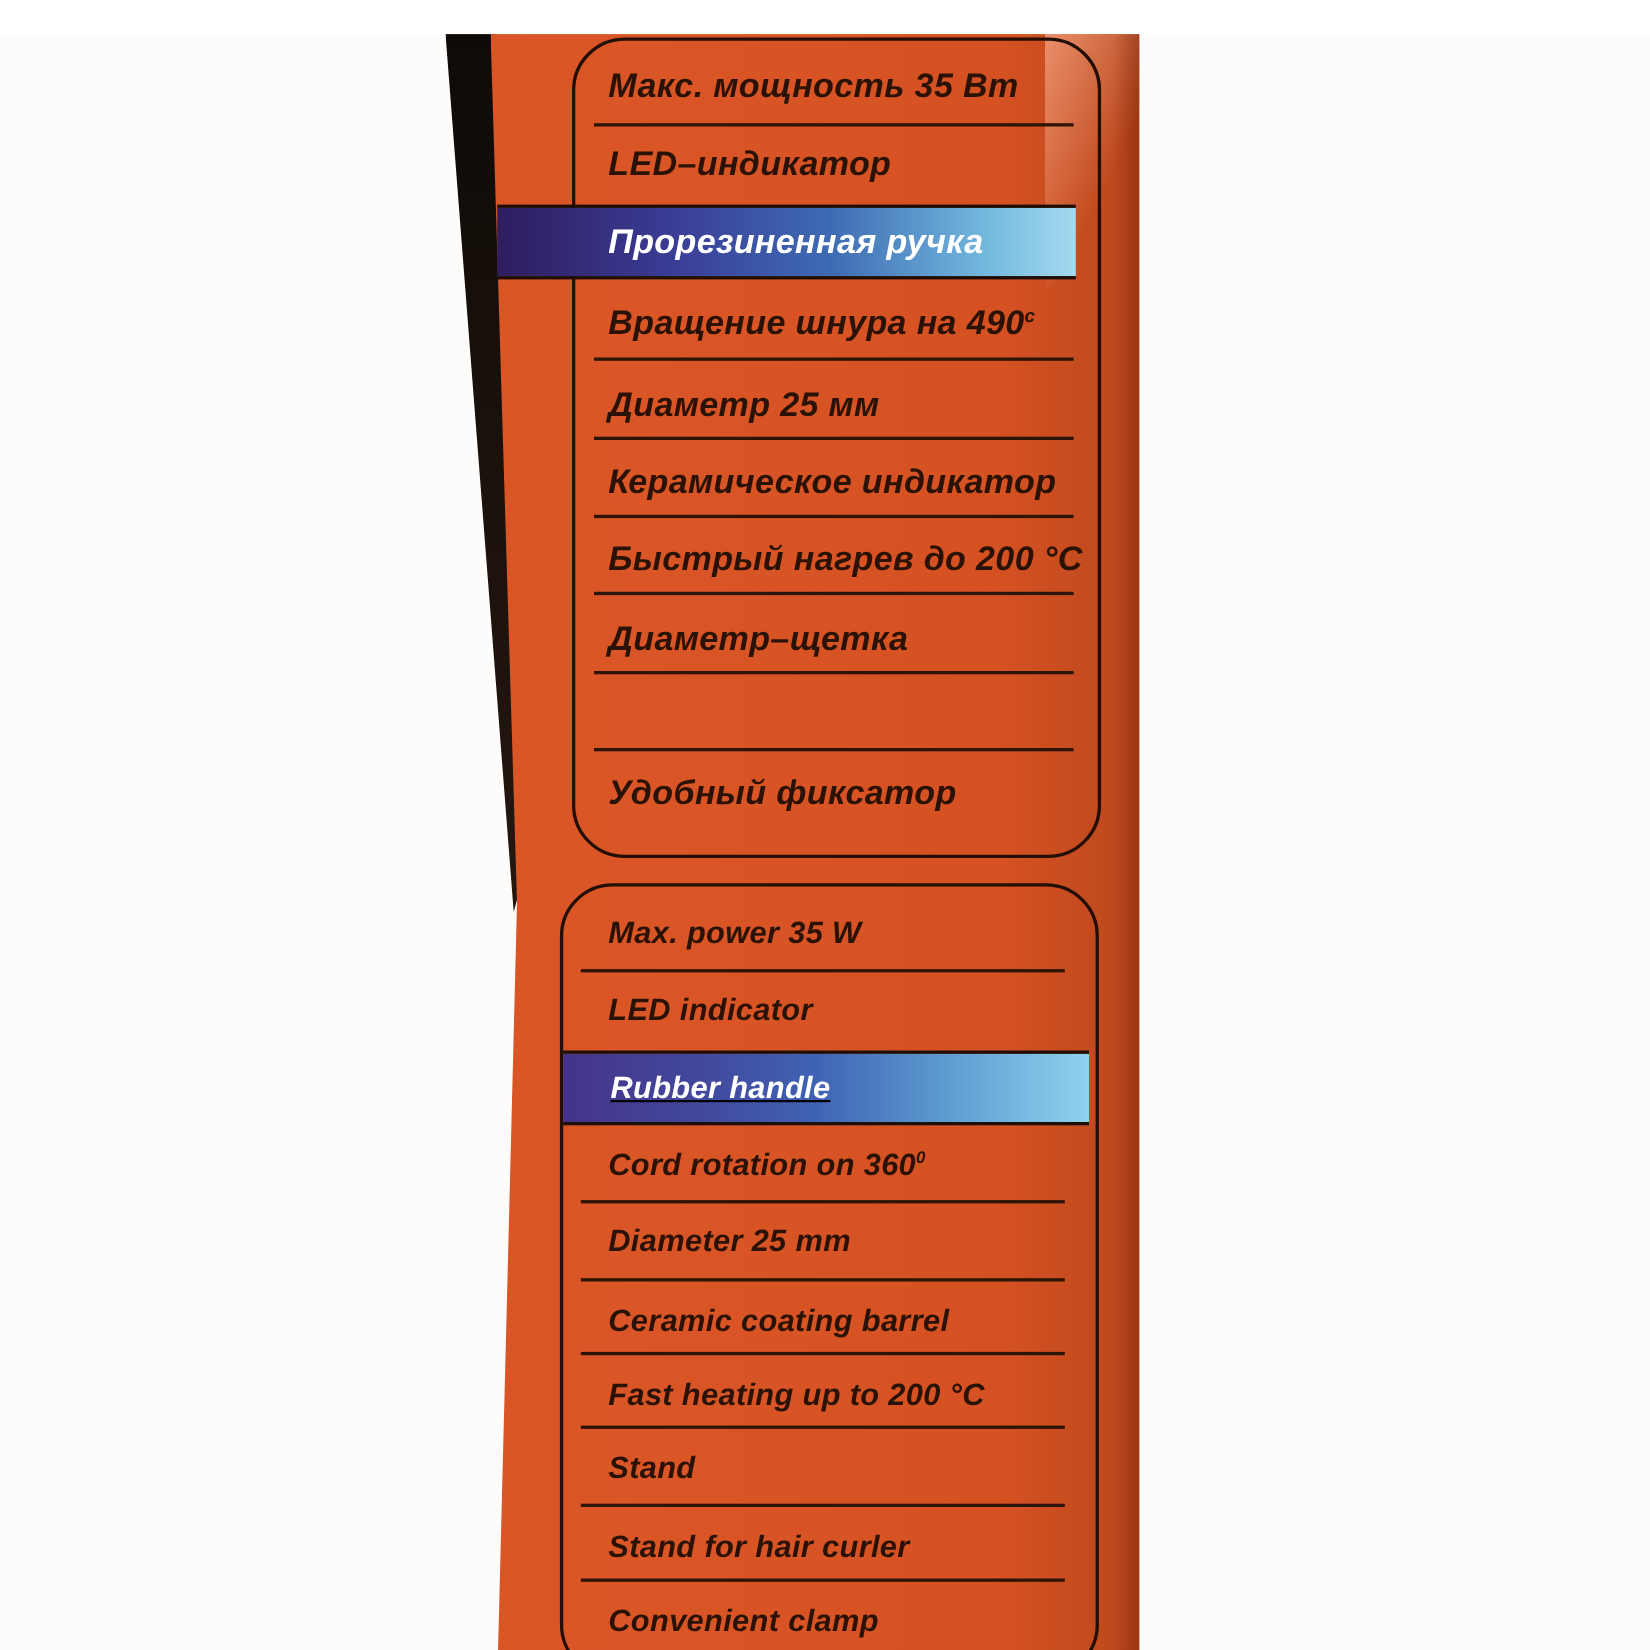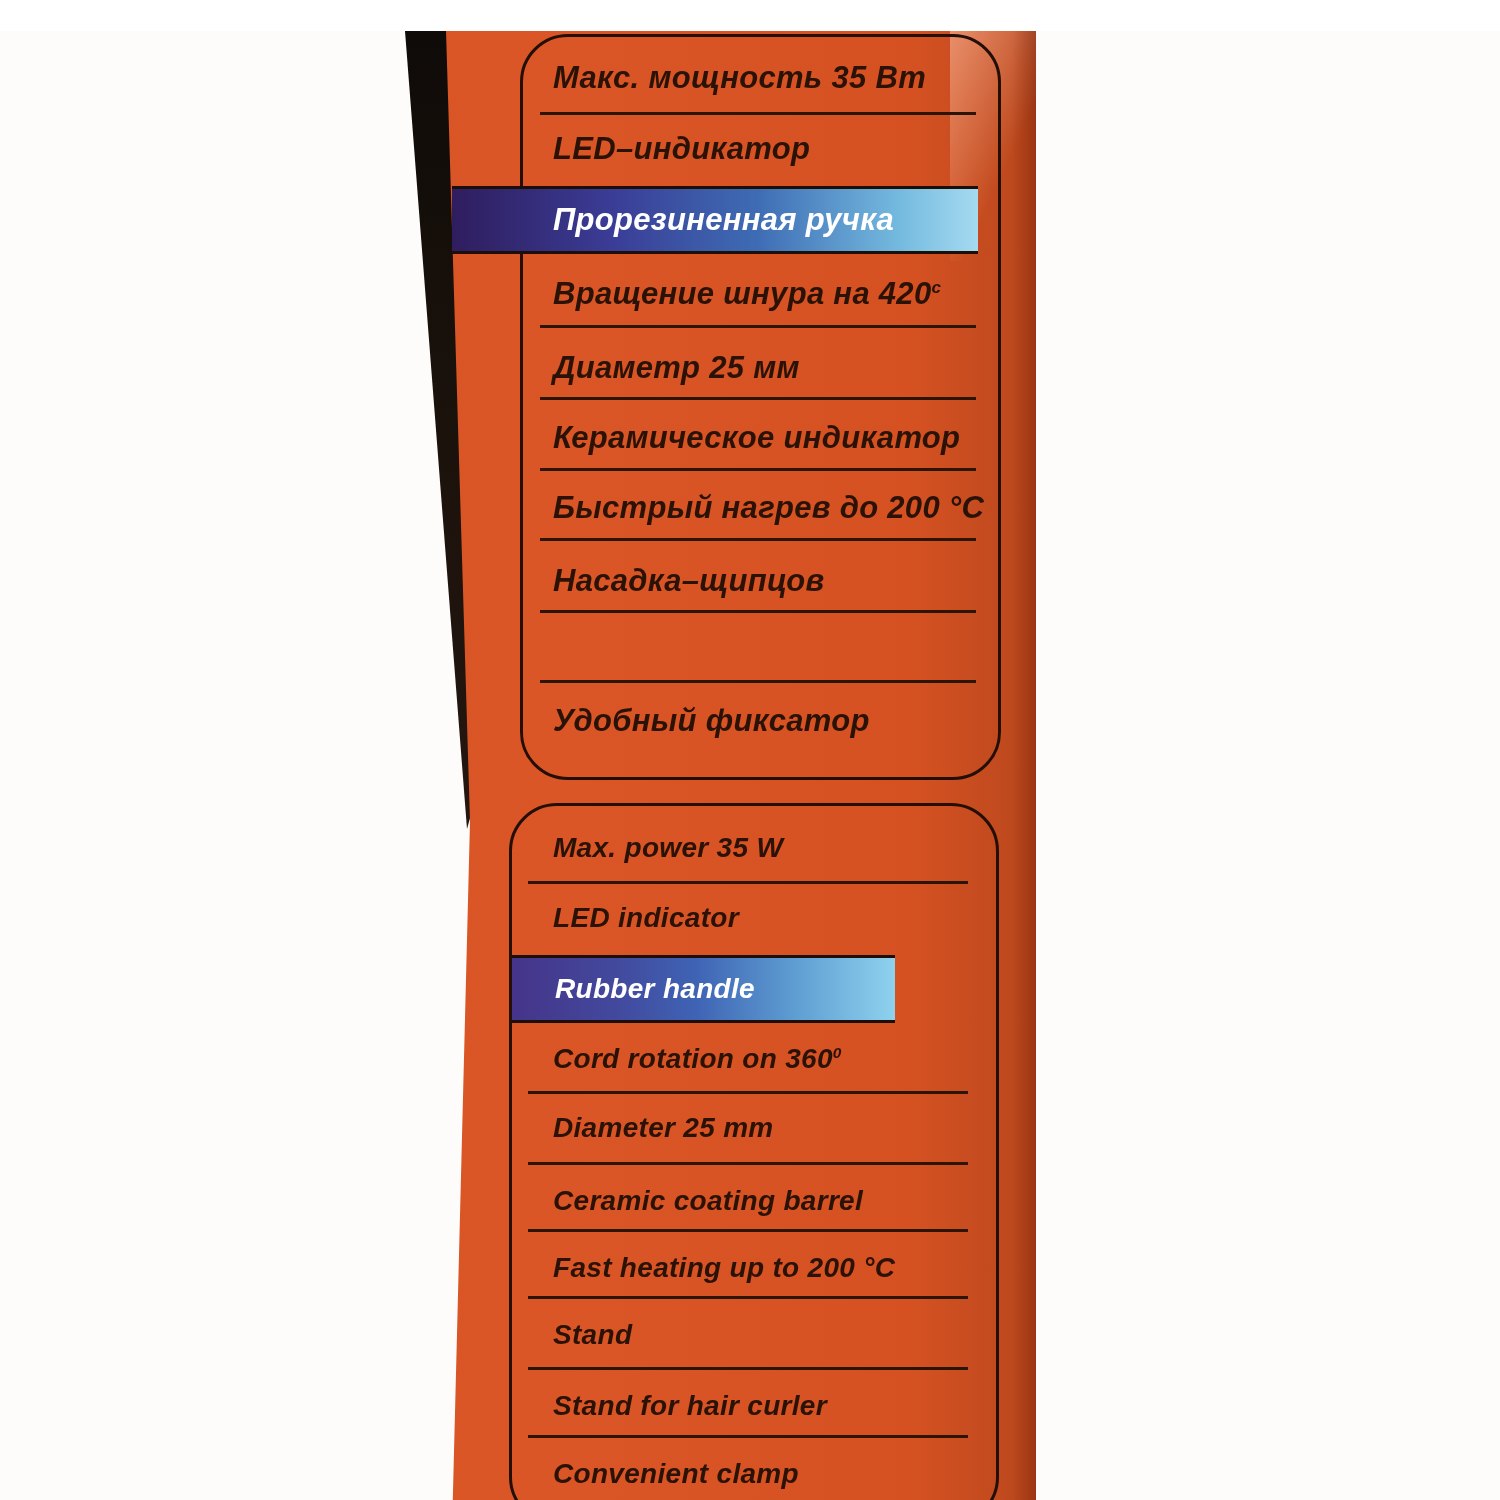--- a/index.html
+++ b/index.html
@@ -31,22 +31,22 @@
   .feat sup{font-size:.55em;line-height:0;}
   
   .sep{position:absolute;height:3px;background:#2c1507;}
   .sep.ru{left:540px;width:436px;}
   .sep.en{left:528px;width:440px;}
   
   .band{position:absolute;border-top:3px solid #1d0f06;border-bottom:3px solid #1d0f06;
         display:flex;align-items:center;}
   .band-ru{left:452px;top:155px;width:526px;height:62px;
         background:linear-gradient(90deg,#2f1d5e 0%,#3a3c95 30%,#3e6cb4 58%,#74badf 85%,#a5daf0 100%);}
-  .band-en{left:512px;top:924px;width:383px;height:62px;
-        background:linear-gradient(90deg,#453489 0%,#424a9e 28%,#3f63b4 48%,#5e9ed2 74%,#8ed2ee 100%);}
+  .band-en{left:512px;top:924px;width:478px;height:62px;
+        background:linear-gradient(90deg,#453489 0%,#424a9e 28%,#3f63b4 48%,#5e9ed2 74%,#8ed2ee 100%);text-decoration:underline;}
   .band span{font-style:italic;font-weight:700;color:#ffffff;letter-spacing:.3px;white-space:nowrap;}
   .band-ru span{font-size:31px;padding-left:101px;}
   .band-en span{font-size:28px;padding-left:43px;}
 </style>
 </head>
 <body>
 
 <div class="stage">
 
   <div class="side-strip"></div>
@@ -58,29 +58,29 @@
   <div class="panel panel-en"></div>
 
   <div class="feat" style="top:27px"><span>Макс. мощность 35 Вт</span><sup></sup></div>
   <div class="sep ru" style="top:81px"></div>
   <div class="feat" style="top:98px"><span>LED–индикатор</span><sup></sup></div>
 
   <div class="band band-ru">
       <span>Прорезиненная ручка</span>
     </div>
 
-  <div class="feat" style="top:243px"><span>Вращение шнура на 420</span><sup>с</sup></div>
+  <div class="feat" style="top:243px"><span>Вращение шнура на 490</span><sup>с</sup></div>
   <div class="sep ru" style="top:294px"></div>
   <div class="feat" style="top:317px"><span>Диаметр 25 мм</span><sup></sup></div>
   <div class="sep ru" style="top:366px"></div>
   <div class="feat" style="top:387px"><span>Керамическое индикатор</span><sup></sup></div>
   <div class="sep ru" style="top:437px"></div>
   <div class="feat" style="top:457px"><span>Быстрый нагрев до 200 °С</span><sup></sup></div>
   <div class="sep ru" style="top:507px"></div>
-  <div class="feat" style="top:530px"><span>Насадка–щипцов</span><sup></sup></div>
+  <div class="feat" style="top:530px"><span>Диаметр–щетка</span><sup></sup></div>
   <div class="sep ru" style="top:579px"></div>
   <div class="sep ru" style="top:649px"></div>
   <div class="feat" style="top:670px"><span>Удобный фиксатор</span><sup></sup></div>
 
   <div class="feat en" style="top:797px"><span>Max. power 35 W</span><sup></sup></div>
   <div class="sep en" style="top:850px"></div>
   <div class="feat en" style="top:867px"><span>LED indicator</span><sup></sup></div>
 
   <div class="band band-en">
       <span>Rubber handle</span>

